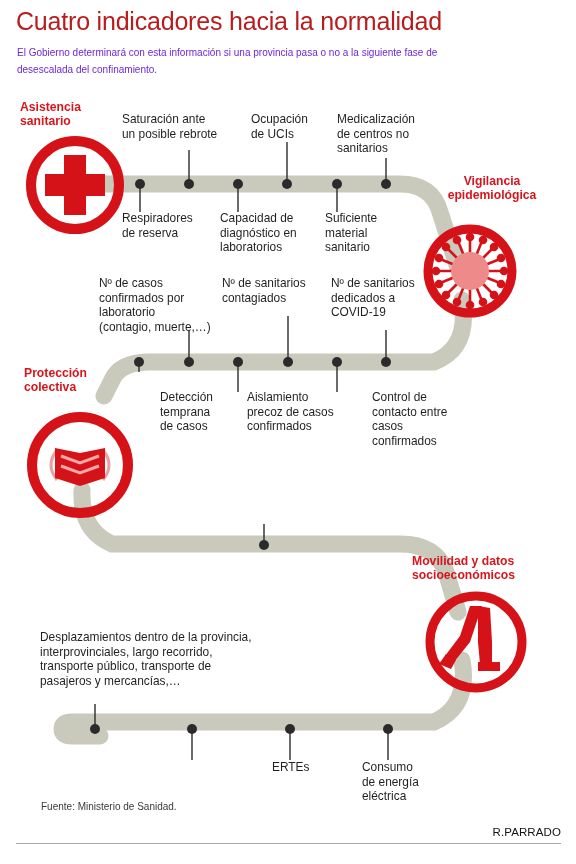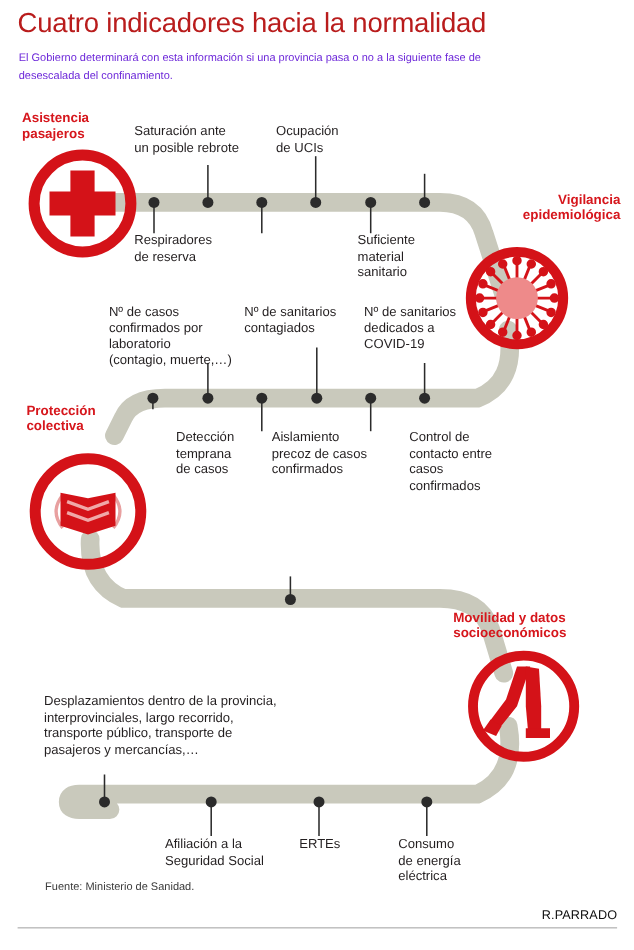--- a/index.html
+++ b/index.html
@@ -125,39 +125,45 @@
     </g>
     <g fill="#2B2B2B">
       <circle cx="95" cy="729" r="5"></circle>
       <circle cx="192" cy="729" r="5"></circle>
       <circle cx="290" cy="729" r="5"></circle>
       <circle cx="388" cy="729" r="5"></circle>
     </g>
   </svg>
 
   <div class="abs sect-title" style="left:20px; top:100px; width:110px;">Asistencia
-pasajeros</div>
+sanitario</div>
 
   <svg class="abs" style="left:23px; top:133px;" width="104" height="104" viewBox="0 0 104 104">
     <circle cx="52" cy="52" r="44" fill="none" stroke="#D41218" stroke-width="10"></circle>
     <path d="M41,22 H63 V41 H82 V63 H63 V82 H41 V63 H22 V41 H41 Z" fill="#D41218"></path>
   </svg>
 
   <div class="abs ind-label" style="left:122px; top:112px; width:120px;">Saturación ante
 un posible rebrote</div>
   <div class="abs ind-label" style="left:251px; top:112px; width:100px;">Ocupación
 de UCIs</div>
+  <div class="abs ind-label" style="left:337px; top:112px; width:120px;">Medicalización
+de centros no
+sanitarios</div>
 
   <div class="abs ind-label" style="left:122px; top:211px; width:110px;">Respiradores
 de reserva</div>
+  <div class="abs ind-label" style="left:220px; top:211px; width:110px;">Capacidad de
+diagnóstico en
+laboratorios</div>
   <div class="abs ind-label" style="left:325px; top:211px; width:100px;">Suficiente
 material
 sanitario</div>
 
-  <div class="abs sect-title" style="left:420px; top:174px; width:144px; text-align:right;">Vigilancia
+  <div class="abs sect-title" style="left:420px; top:174px; width:144px; text-align:center;">Vigilancia
 epidemiológica</div>
 
   <svg class="abs" style="left:420px; top:221px;" width="100" height="100" viewBox="0 0 100 100">
     <circle cx="50" cy="50" r="42" fill="none" stroke="#D41218" stroke-width="9"></circle>
     <g stroke="#D41218" stroke-width="2.6" fill="#D41218">
       <g>
         <line x1="50" y1="50" x2="50" y2="17"></line>
           <circle cx="50" cy="16" r="3"></circle>
         <line x1="50" y1="50" x2="62" y2="20"></line>
           <circle cx="63" cy="19" r="3"></circle>
@@ -245,22 +251,20 @@
       <path d="M26,68 L36,74 L31,83 L19,78 Z"></path>
       <path d="M58,76 L80,76 L80,85 L58,85 Z"></path>
     </g>
   </svg>
 
   <div class="abs ind-label" style="left:40px; top:630px; width:280px;">Desplazamientos dentro de la provincia,
 interprovinciales, largo recorrido,
 transporte público, transporte de
 pasajeros y mercancías,…</div>
 
-  <div class="abs ind-label" style="left:150px; top:760px; width:120px;">Afiliación a la
-Seguridad Social</div>
   <div class="abs ind-label" style="left:272px; top:760px; width:80px;">ERTEs</div>
   <div class="abs ind-label" style="left:362px; top:760px; width:90px;">Consumo
 de energía
 eléctrica</div>
 
   <div class="abs" id="source">Fuente: Ministerio de Sanidad.</div>
   <div class="abs" id="credit">R.PARRADO</div>
   <div class="abs" id="footer-rule"></div>
 
 </div>

